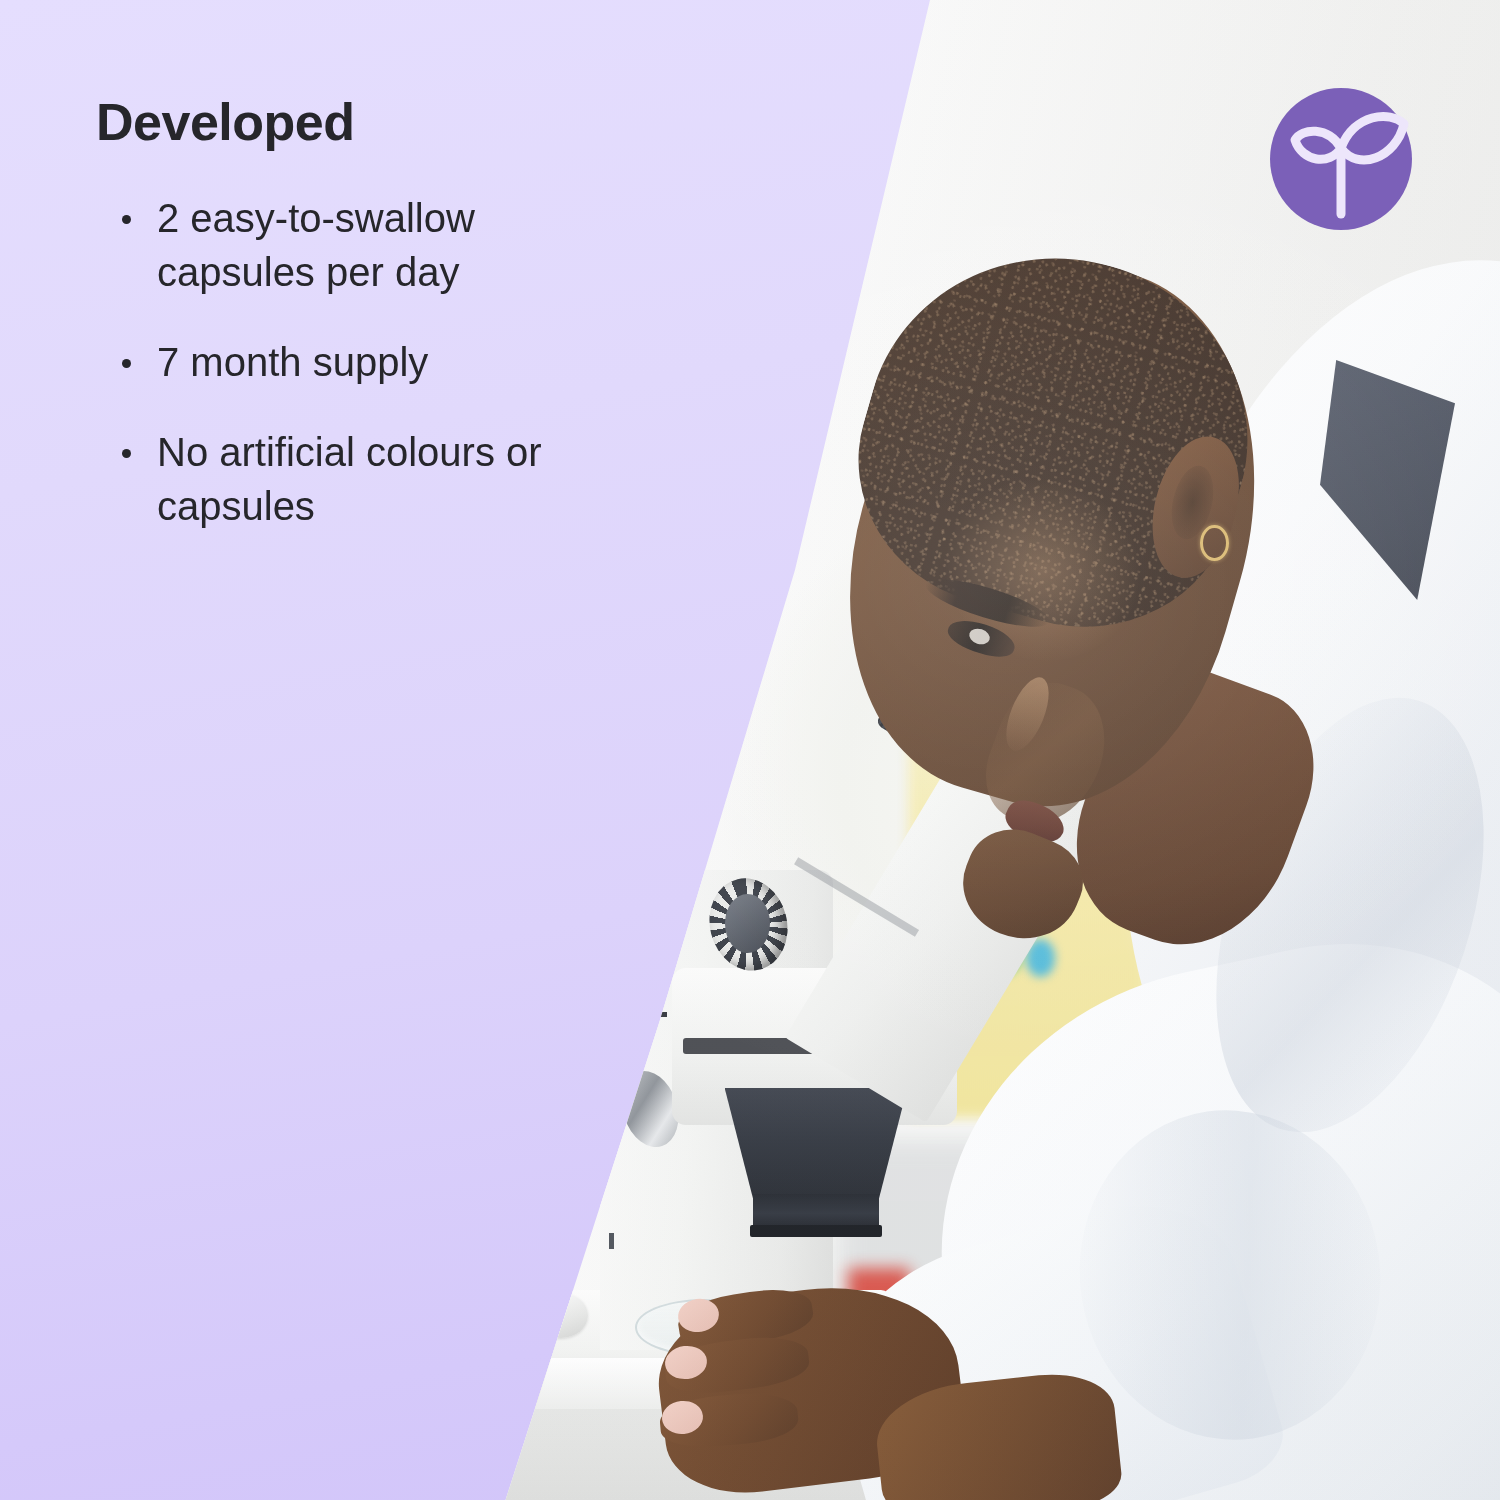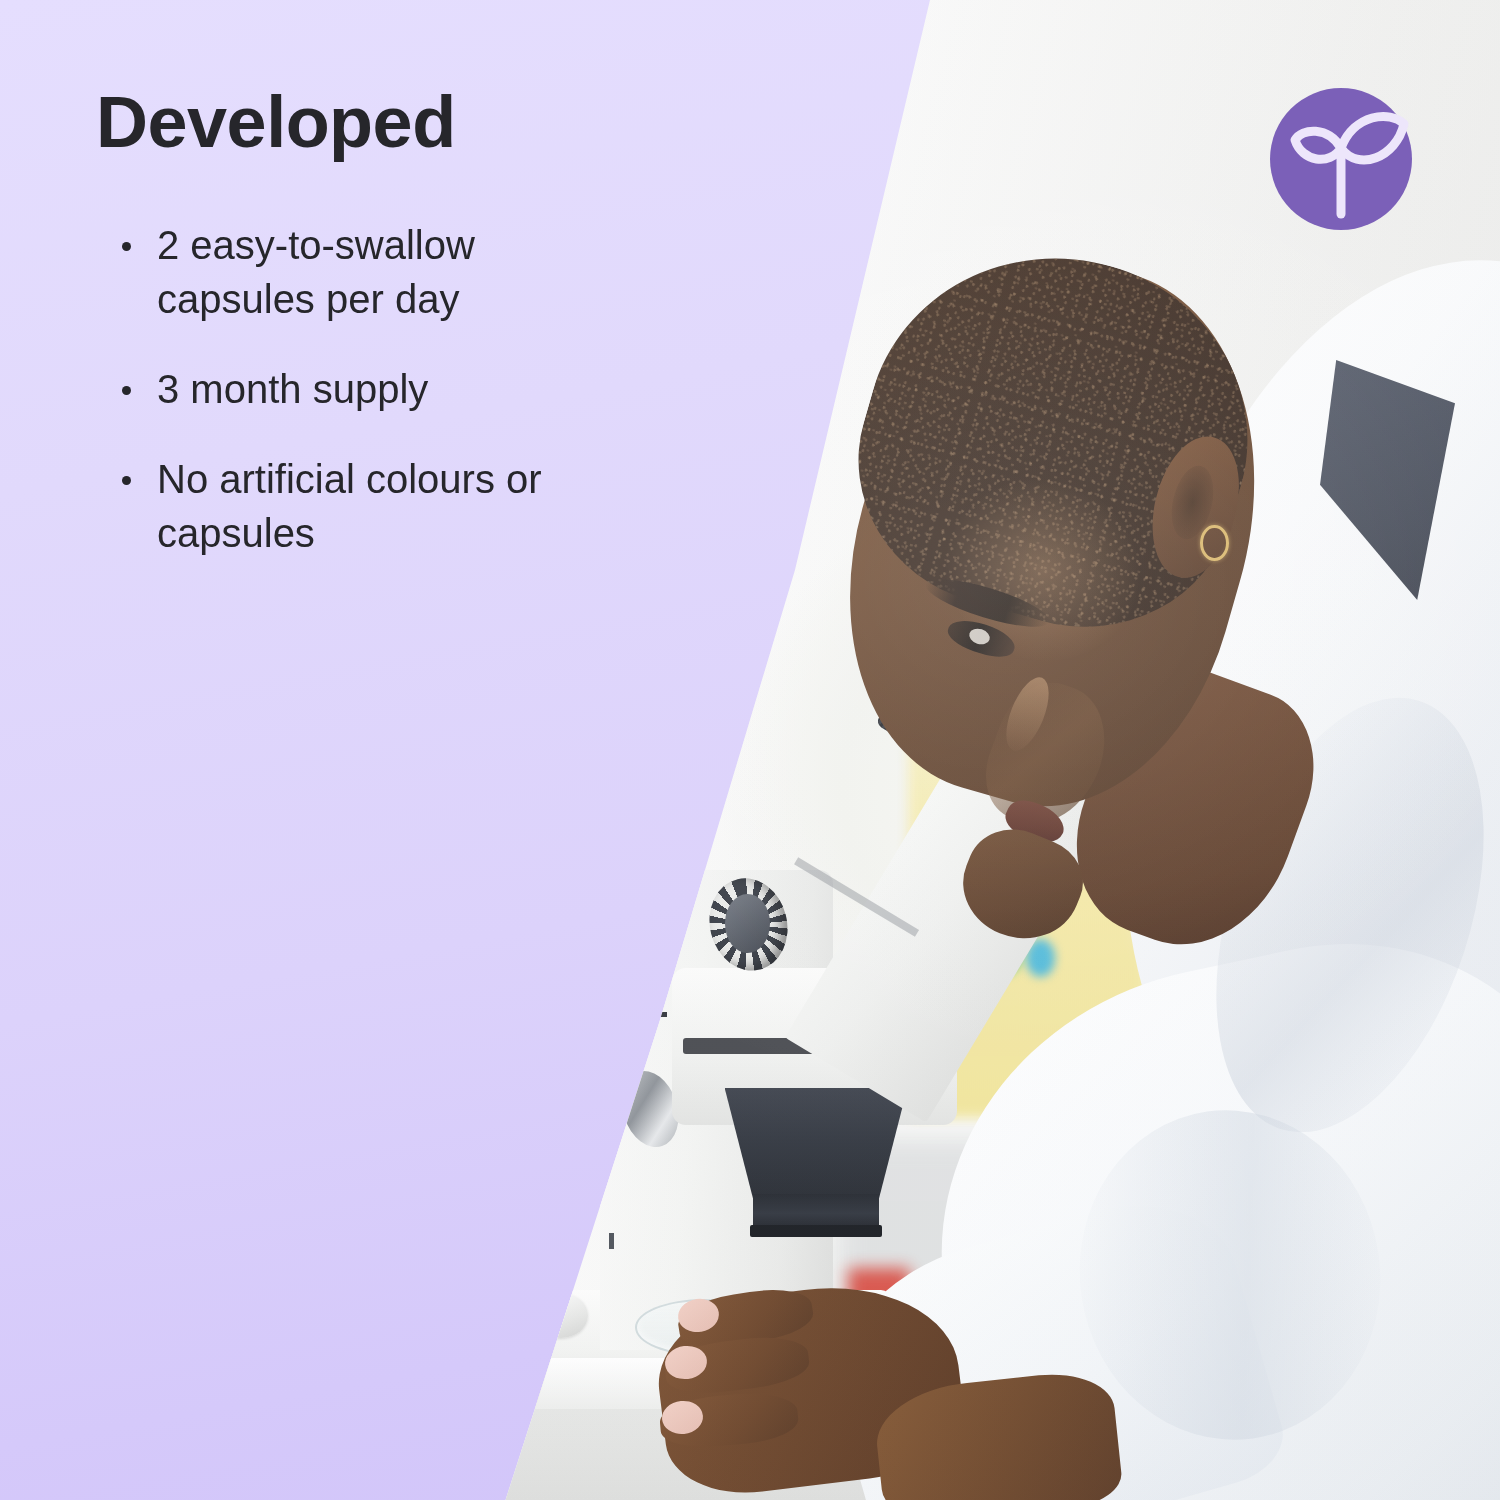--- a/index.html
+++ b/index.html
@@ -640,40 +640,40 @@
     top: 74px;
     width: 620px;
     z-index: 5;
   }
   .headline {
     color: #26262B;
     letter-spacing: -0.5px;
   }
   .headline-line1 {
     display: block;
-    font-size: 72px;
+    font-size: 52px;
     line-height: 96px;
     font-weight: 700;
   }
   .headline-line2 {
     display: block;
     font-size: 84px;
     line-height: 98px;
     font-weight: 400;
   }
   .subhead {
     display: block;
     margin-top: 42px;
     font-size: 40px;
     line-height: 48px;
     font-weight: 700;
     color: #26262B;
   }
   .bullet-list {
-    margin-top: 48px;
+    margin-top: 21px;
     list-style: none;
   }
   .bullet-item {
     position: relative;
     padding-left: 61px;
     margin-bottom: 36px;
     font-size: 40px;
     line-height: 54px;
     font-weight: 400;
     color: #26262B;
@@ -793,21 +793,21 @@
   </div>
 
   <div class="content">
     <h1 class="headline">
       <span class="headline-line1">Developed</span>
     </h1>
 
 
     <ul class="bullet-list">
       <li class="bullet-item">2 easy-to-swallow capsules per day</li>
-      <li class="bullet-item">3 month supply</li>
+      <li class="bullet-item">7 month supply</li>
       <li class="bullet-item">No artificial colours or capsules</li>
     </ul>
   </div>
 
   <div class="brand-badge">
     <svg viewBox="0 0 146 146" aria-hidden="true">
       <circle cx="73" cy="73" r="71" fill="#7B60B8"></circle>
       <g fill="none" stroke="#EDE6FB" stroke-width="9" stroke-linecap="round" stroke-linejoin="round">
         <path d="M73 60 V 128"></path>
         <path d="M73 62 C 60 40, 34 42, 27 54 C 34 76, 62 80, 73 62 Z"></path>

